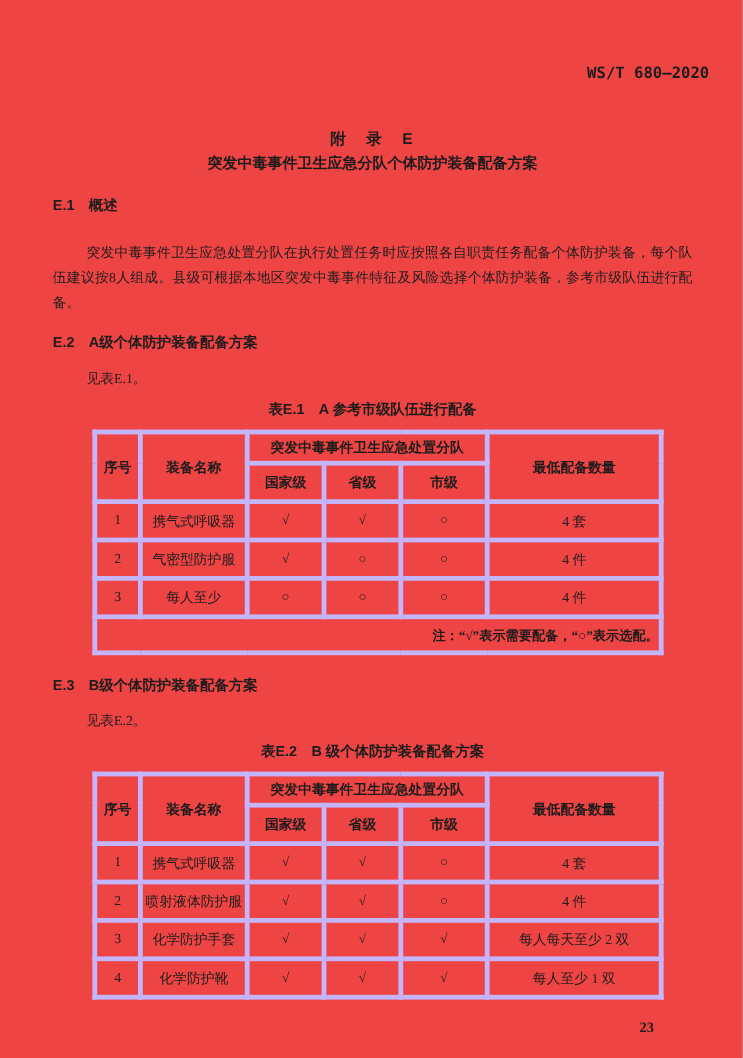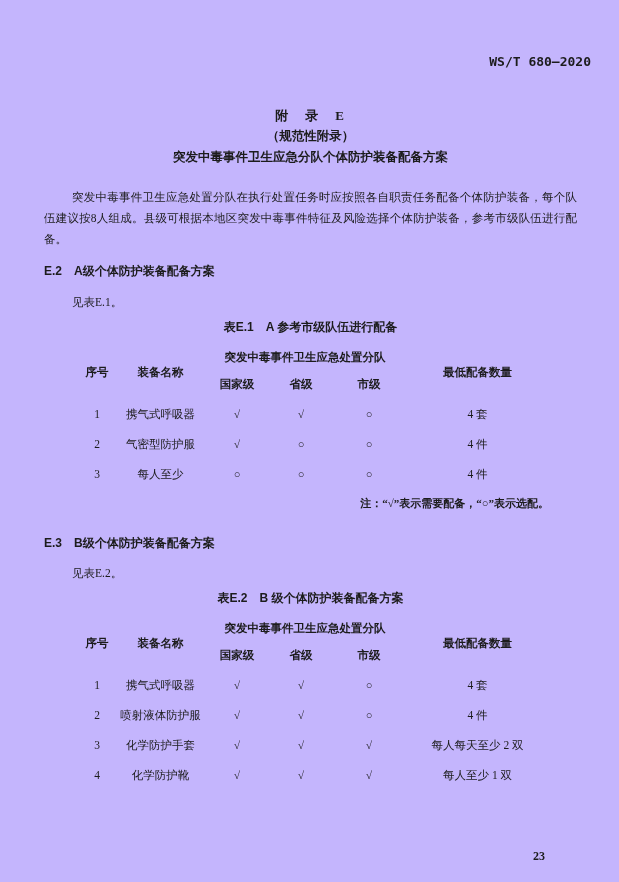--- a/index.html
+++ b/index.html
@@ -1,33 +1,33 @@
 <!DOCTYPE html>
 <html lang="zh"><head>
 <meta charset="utf-8">
 <style>
   html,body{margin:0;padding:0;background:#e8e8e8;}
   .page{
     position:relative;
     width:619px;height:882px;
     margin:0 auto;
-    background:#c4b5fd;
+    background:#ef4444;
     color:#1c1c1c;
     font-family:"Liberation Serif","DejaVu Serif",serif;
     overflow:hidden;
     box-shadow:0 0 2px rgba(0,0,0,.25);
   }
   .std-num{
     position:absolute;top:54px;right:28px;
     font-family:"DejaVu Sans Mono","Liberation Mono",monospace;
     font-weight:bold;font-size:13px;letter-spacing:0;
   }
   .content{padding:108px 42px 0 44px;}
   .appendix-title{
-    text-align:center;font-family:Liberation Serif, serif;
+    text-align:center;font-family:Liberation Sans, sans-serif;
     font-weight:bold;font-size:13px;line-height:15px;letter-spacing:2px;
   }
   .appendix-type{
     text-align:center;font-family:"Liberation Sans","DejaVu Sans",sans-serif;
     font-weight:bold;font-size:12.5px;line-height:15px;margin-top:6px;
   }
   .doc-title{
     text-align:center;font-family:"Liberation Sans","DejaVu Sans",sans-serif;
     font-weight:bold;font-size:12.5px;line-height:15px;margin-top:6px;
   }
@@ -48,21 +48,21 @@
   .tbl-caption{
     text-align:center;font-family:"Liberation Sans","DejaVu Sans",sans-serif;
     font-weight:bold;font-size:12px;line-height:15px;margin-top:7px;
   }
   table.cfg{
     border-collapse:collapse;table-layout:fixed;
     width:472px;margin:9px 0 0 33px;
     border:2px solid #000;
   }
   table.cfg th,table.cfg td{
-    border:2px solid #c4b5fd;padding:0;text-align:center;vertical-align:middle;
+    border:4px solid #c4b5fd;padding:0;text-align:center;vertical-align:middle;
     overflow:hidden;
   }
   table.cfg thead{border-bottom:2px solid #000;}
   table.cfg th{
     font-family:"Liberation Sans","DejaVu Sans",sans-serif;
     font-weight:bold;font-size:11.5px;
   }
   table.cfg thead tr.h1 th{height:22px;}
   table.cfg thead tr.h2 th{height:28px;}
   table.cfg tbody td{height:28px;font-size:11.5px;}
@@ -80,23 +80,23 @@
 </head>
 <body>
 
 <div class="page">
 
   <div class="std-num">WS/T 680—2020</div>
 
   <div class="content">
 
     <div class="appendix-title">附　录　E</div>
-    <div class="appendix-type">（规范性附录）</div>
     <div class="doc-title">突发中毒事件卫生应急分队个体防护装备配备方案</div>
 
+    <div class="sec-heading e1">E.1　概述</div>
     <p class="body first">突发中毒事件卫生应急处置分队在执行处置任务时应按照各自职责任务配备个体防护装备，每个队伍建议按8人组成。县级可根据本地区突发中毒事件特征及风险选择个体防护装备，参考市级队伍进行配备。</p>
 
     <div class="sec-heading e2">E.2　A级个体防护装备配备方案</div>
     <p class="body ref">见表E.1。</p>
     <div class="tbl-caption">表E.1　A 参考市级队伍进行配备</div>
 
     <table class="cfg">
       <colgroup>
         <col style="width:38px">
           <col style="width:89px">

